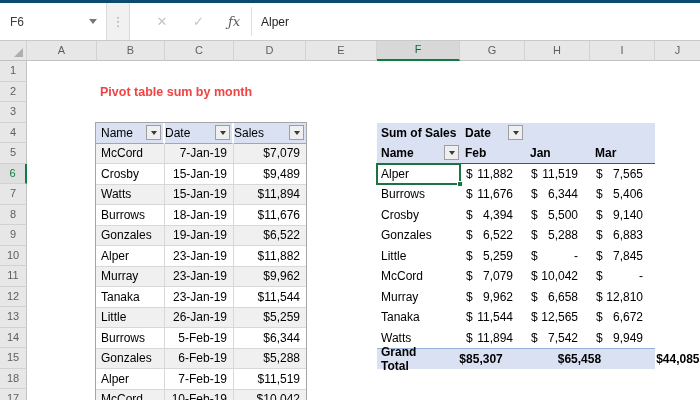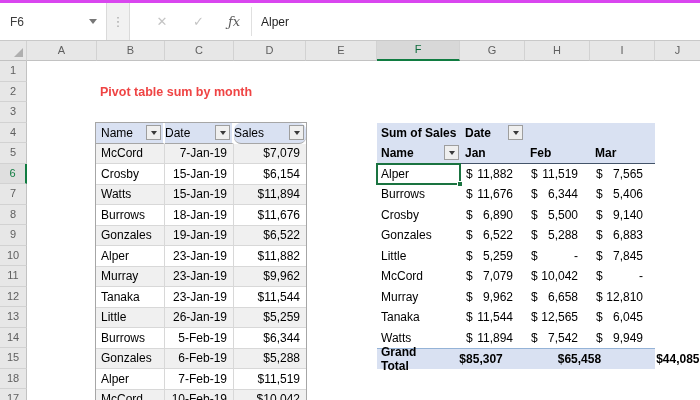--- a/index.html
+++ b/index.html
@@ -5,21 +5,21 @@
   * { margin:0; padding:0; box-sizing:border-box; }
   html,body { background:#fff; }
   .app {
     position:relative; width:700px; height:400px; overflow:hidden; background:#fff;
     font-family:"Liberation Sans","DejaVu Sans",sans-serif; font-size:12px; color:#000;
     -webkit-font-smoothing:antialiased;
   }
 
   
   .formula-row{position:absolute;left:0;top:0;width:700px;height:41px;background:#fff;
-    border-top:3px solid #d946ef;border-bottom:1px solid #C9C9C9;display:flex;align-items:stretch;}
+    border-top:3px solid #0c4a6e;border-bottom:1px solid #C9C9C9;display:flex;align-items:stretch;}
   .name-box{width:107px;display:flex;align-items:center;padding-left:10px;position:relative;
     border-right:1px solid #DADADA;color:#3C3C3C;}
   .nb-caret{position:absolute;right:9px;top:16px;width:0;height:0;
     border-left:4px solid transparent;border-right:4px solid transparent;border-top:5px solid #777;}
   .dots{width:23px;background:#F1F1F1;border-right:1px solid #DADADA;color:#ABABAB;
     display:flex;align-items:center;justify-content:center;font-size:13px;}
   .fx-zone{width:121px;display:flex;align-items:center;padding-left:14px;gap:0;}
   .btn-cancel{color:#C4C4C4;font-size:13px;width:38px;text-align:center;}
   .btn-enter{color:#C4C4C4;font-size:13px;width:40px;text-align:center;}
   .btn-fx{color:#595959;font-size:13px;font-style:italic;font-family:"DejaVu Serif",serif;width:36px;text-align:center;}
@@ -51,21 +51,21 @@
   
   .src-table{position:absolute;left:95px;top:122px;width:212px;border:1px solid #A6A6A6;background:#fff;}
   .tr{display:flex;height:20.5px;}
   .tr.band{background:#F0F0F0;}
   .td{display:flex;align-items:center;border-right:1px solid #D8D8D8;border-bottom:1px solid #D8D8D8;}
   .td.name{width:69px;padding-left:5px;}
   .td.date{width:69px;justify-content:flex-end;padding-right:6px;}
   .td.sales{width:72px;justify-content:flex-end;padding-right:6px;border-right:none;}
   .thead .td{background:#D9E1F2;border-right:2px solid #FFF;border-bottom:1px solid #A6A6A6;
     justify-content:space-between;padding-right:2px;}
-  .thead .td.sales{border-right:none;border-radius:7px;}
+  .thead .td.sales{border-right:none;}
   .thead .td .lbl{padding-left:0;}
   .dd{width:15px;height:15px;background:#EFEFEF;border:1px solid #9E9E9E;
     display:flex;align-items:center;justify-content:center;flex:none;}
   .dd i{width:0;height:0;border-left:3.5px solid transparent;border-right:3.5px solid transparent;
     border-top:4px solid #3A3A3A;}
 
   
   .pivot{position:absolute;left:377px;top:122.5px;width:278px;}
   .pr{display:flex;height:20.5px;}
   .pc-f{width:83px;display:flex;align-items:center;padding-left:4px;}
@@ -166,21 +166,21 @@
         </div>
     </div>
     <div class="tr band">
         <div class="td name">McCord</div>
         <div class="td date">7-Jan-19</div>
         <div class="td sales">$7,079</div>
       </div>
     <div class="tr">
         <div class="td name">Crosby</div>
         <div class="td date">15-Jan-19</div>
-        <div class="td sales">$6,154</div>
+        <div class="td sales">$9,489</div>
       </div>
     <div class="tr band">
         <div class="td name">Watts</div>
         <div class="td date">15-Jan-19</div>
         <div class="td sales">$11,894</div>
       </div>
     <div class="tr">
         <div class="td name">Burrows</div>
         <div class="td date">18-Jan-19</div>
         <div class="td sales">$11,676</div>
@@ -246,22 +246,22 @@
       <div class="pc"></div>
       <div class="pc"></div>
     </div>
     <div class="pr ph ph2">
       <div class="pc-f">
           <span>Name</span>
           <span class="dd">
             <i></i>
           </span>
         </div>
+      <div class="pc pmonth">Feb</div>
       <div class="pc pmonth">Jan</div>
-      <div class="pc pmonth">Feb</div>
       <div class="pc pmonth">Mar</div>
     </div>
 
     <div class="pr">
       <div class="pc-f">Alper</div>
       <div class="pc pval">
           <span class="cur">$</span>
           <span class="num">11,882</span>
         </div>
       <div class="pc pval">
@@ -285,21 +285,21 @@
         </div>
       <div class="pc pval">
           <span class="cur">$</span>
           <span class="num">5,406</span>
         </div>
     </div>
     <div class="pr">
       <div class="pc-f">Crosby</div>
       <div class="pc pval">
           <span class="cur">$</span>
-          <span class="num">6,890</span>
+          <span class="num">4,394</span>
         </div>
       <div class="pc pval">
           <span class="cur">$</span>
           <span class="num">5,500</span>
         </div>
       <div class="pc pval">
           <span class="cur">$</span>
           <span class="num">9,140</span>
         </div>
     </div>
@@ -368,21 +368,21 @@
       <div class="pc pval">
           <span class="cur">$</span>
           <span class="num">11,544</span>
         </div>
       <div class="pc pval">
           <span class="cur">$</span>
           <span class="num">12,565</span>
         </div>
       <div class="pc pval">
           <span class="cur">$</span>
-          <span class="num">6,045</span>
+          <span class="num">6,672</span>
         </div>
     </div>
     <div class="pr">
       <div class="pc-f">Watts</div>
       <div class="pc pval">
           <span class="cur">$</span>
           <span class="num">11,894</span>
         </div>
       <div class="pc pval">
           <span class="cur">$</span>

